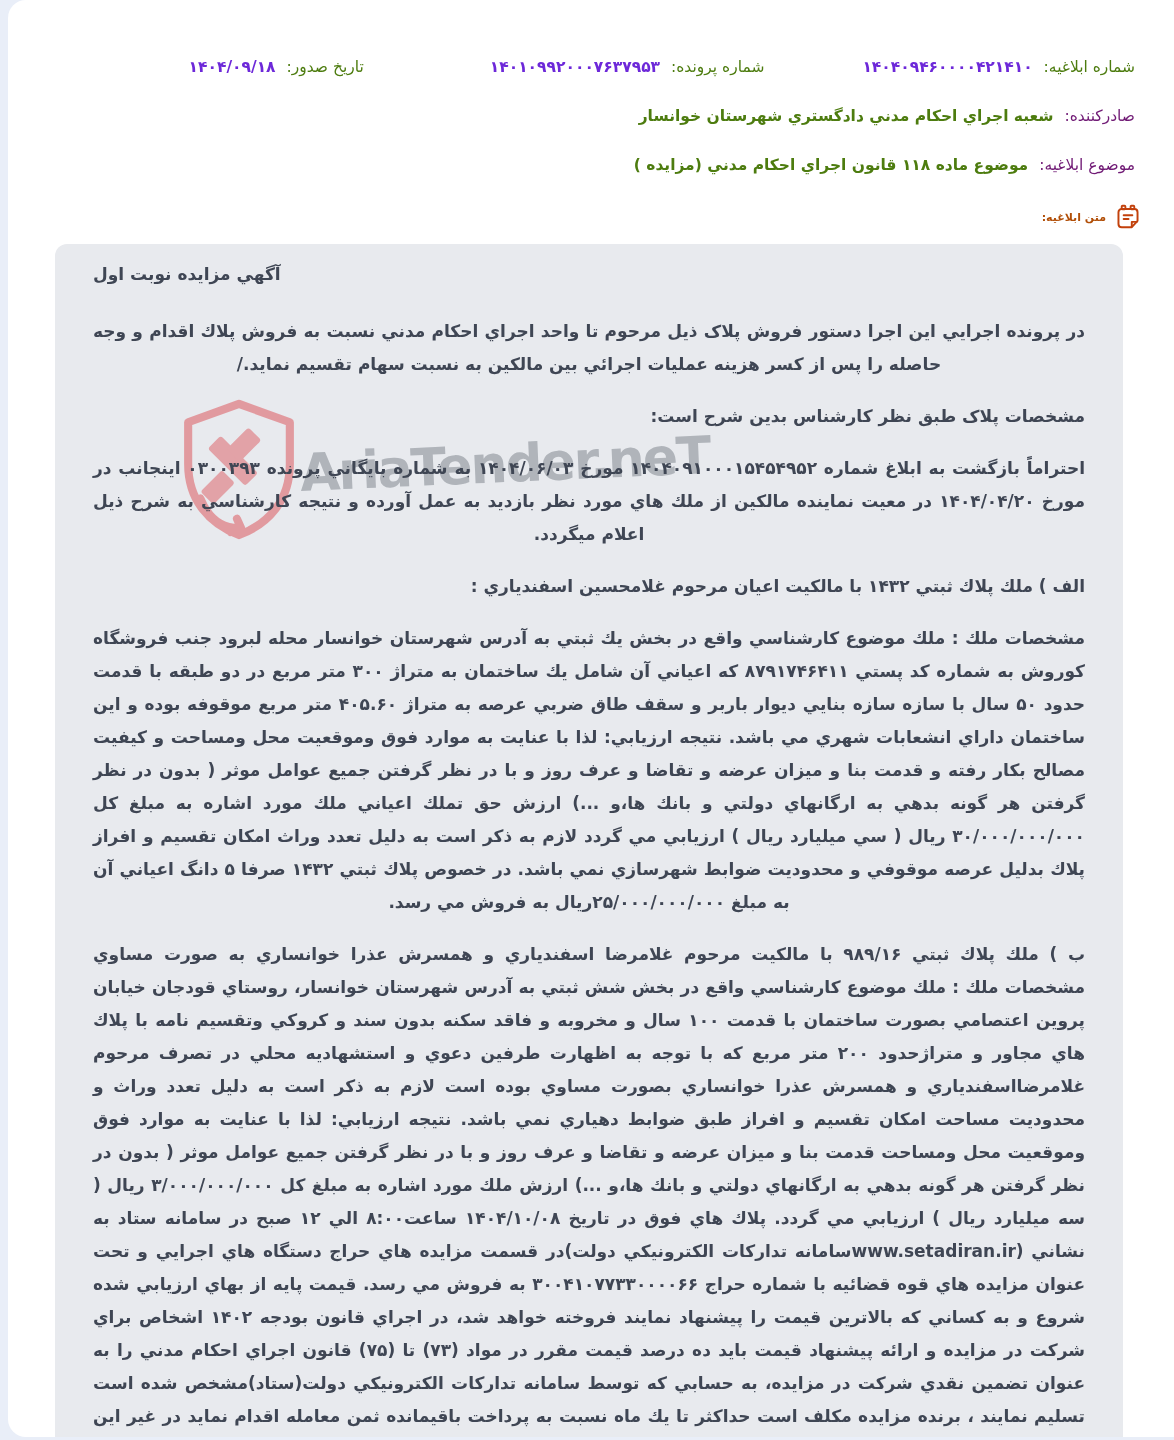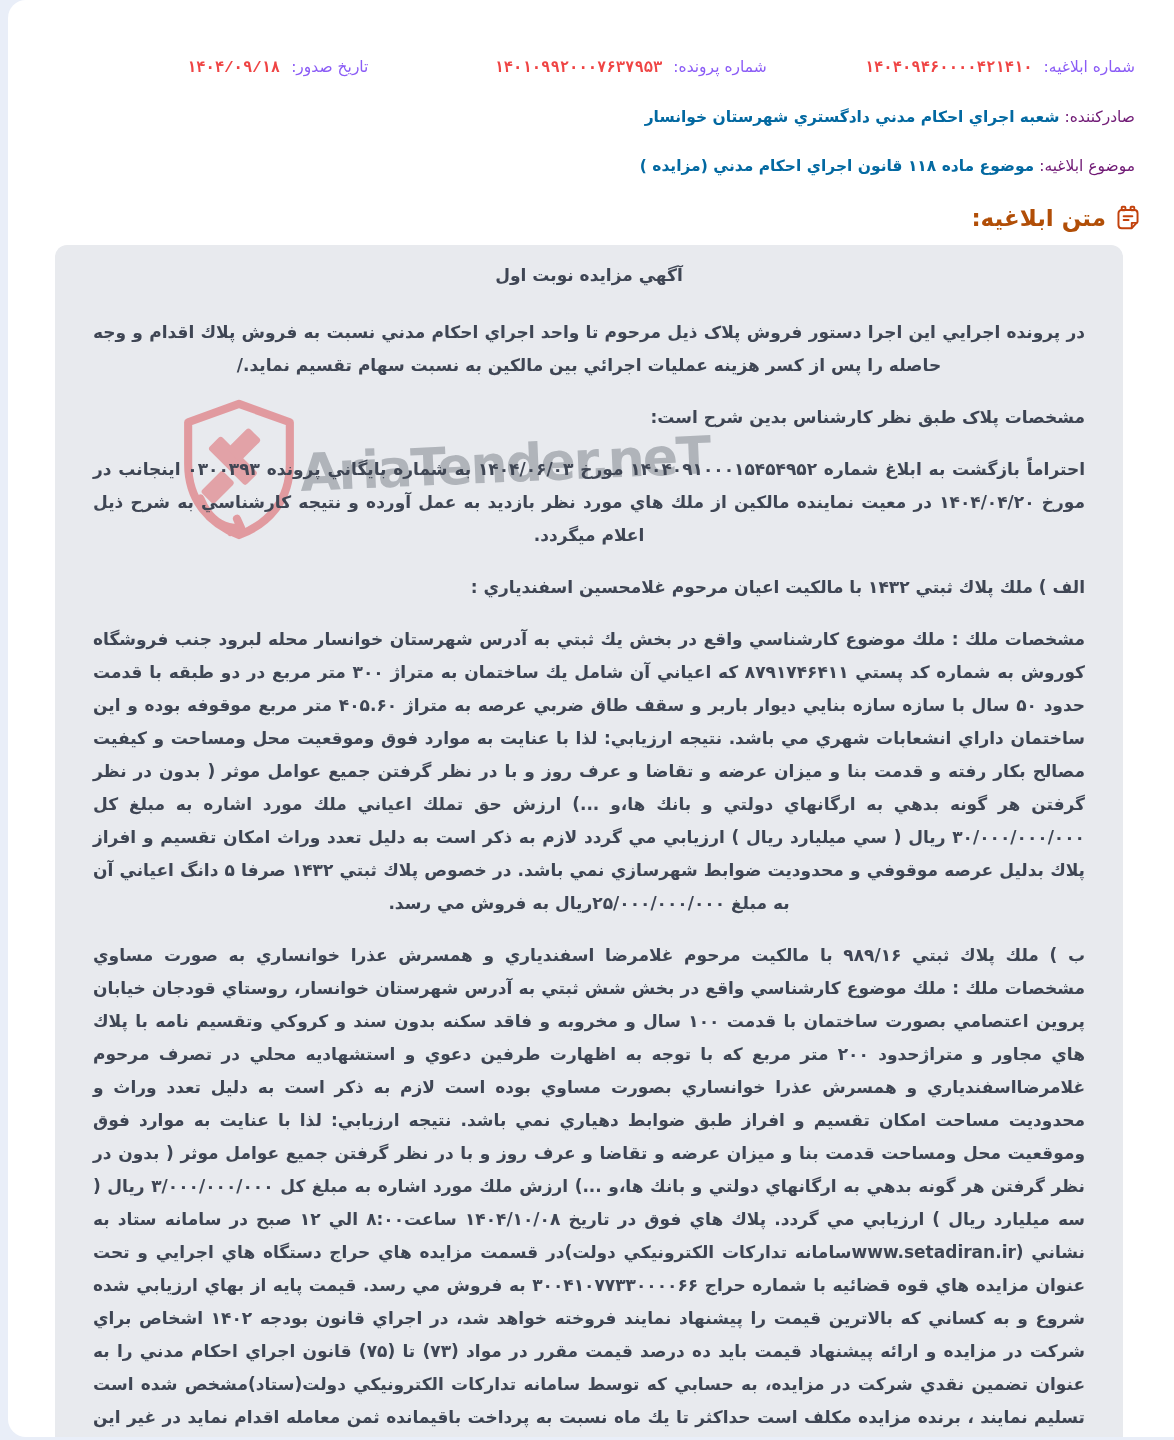--- a/index.html
+++ b/index.html
@@ -19,51 +19,51 @@
   }
   
   .meta-row {
     display:flex;
     align-items:baseline;
     padding:58px 39px 0 0;
     gap:98px;
     font-size:15.5px;
   }
   .field { white-space:nowrap; }
-  .field .label { color:#8b5cf6; }
-  .field .value { color:#ef4444; font-weight:bold; margin-right:6px;font-family:Liberation Mono, monospace; }
+  .field .label { color:#4d7c0f; }
+  .field .value { color:#6d28d9; font-weight:bold; margin-right:6px; }
   .meta-line {
     padding:31px 39px 0 0;
     font-size:15.5px;
   }
   .meta-line .label { color:#701a75; }
-  .meta-line .value { color:#0369a1; font-weight:bold; }
+  .meta-line .value { color:#4d7c0f; font-weight:bold; margin-right:6px; }
   
   .section-title {
     display:flex;
     align-items:center;
     gap:9px;
     padding:30px 33px 0 0;
     color:#b14e07;
-    font-size:23px;
+    font-size:11px;
     font-weight:bold;
   }
   .section-title svg { flex:0 0 auto; }
   
   .notice-box {
     position:relative;
     margin:14px 51px 0 47px;
     background:#e8eaee;
     border-radius:12px;
     padding:14px 38px 30px 38px;
     min-height:1100px;
   }
   .notice-inner { position:relative; z-index:2; }
   .notice-title {
-    text-align:center;
+    text-align:left;
     font-size:17px;
     font-weight:600;
     color:#3f4654;
     line-height:33px;
     margin-bottom:24px;
   }
   .para {
     font-size:17px;
     font-weight:600;
     color:#3f4654;

